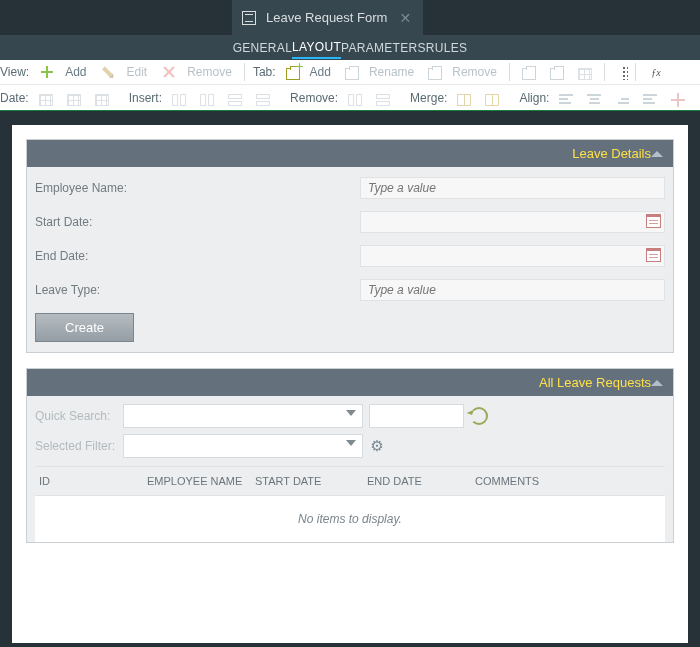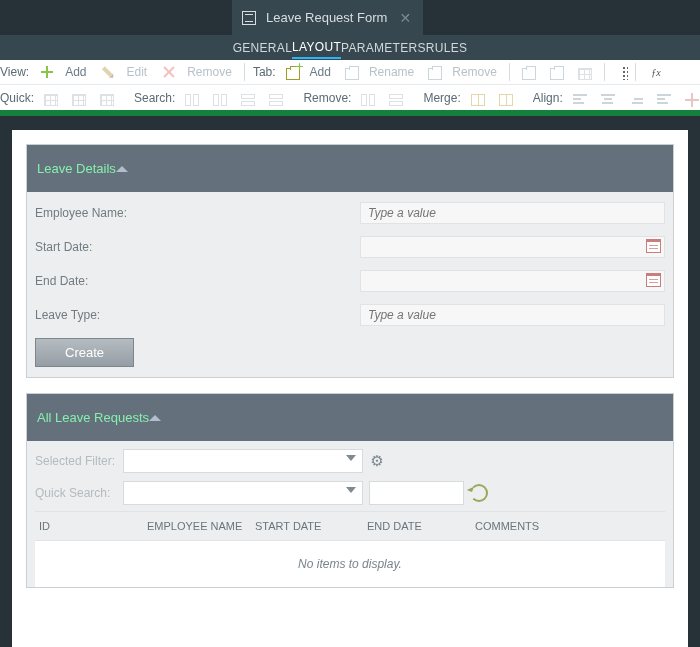--- a/index.html
+++ b/index.html
@@ -8,21 +8,21 @@
 .titlebar { height: 35px; background: #263238; display: flex; align-items: stretch; padding-left: 232px; }
 .tab { background: #37474F; display: flex; align-items: center; padding: 0 10px; color: #d9dde0; font-size: 13px; gap: 10px; }
 .tab-icon { width:14px; height:14px; border:1px solid #d9dde0; display:inline-block; position:relative; }
 .tab-icon::before { content:""; position:absolute; left:2px; right:2px; top:2px; bottom:2px; border-top:1px solid #d9dde0; border-bottom:1px solid #d9dde0; }
 .tab-close { width:16px; height:16px; display:flex; align-items:center; justify-content:center; color:#7a8a92; font-size:14px; cursor:pointer; }
 
 .navstrip { height:25px; background:#37474F; display:flex; align-items:center; justify-content:center; }
 .navstrip a { color:#cfd8dc; font-size:12px; letter-spacing:0.3px; cursor:pointer; padding:4px 0; }
 .navstrip a.active { color:#fff; border-bottom:2px solid #29B6F6; padding-bottom:3px; }
 
-.toolbar { background:#fff; border-bottom:6px solid #15803d; }
+.toolbar { background:#fff; border-bottom:1px solid #15803d; }
 .toolbar-row { height:25px; display:flex; align-items:center; padding:0 0 0 0; gap:6px; font-size:12px; color:#6b7c85; border-bottom:1px solid #e6eaec; }
 .toolbar-row:last-child { border-bottom:none; }
 .tb-label { color:#5a6b73; }
 .vr { width:1px; height:18px; background:#d6dcdf; margin:0 2px; }
 
 .tb-btn { display:flex; align-items:center; gap:10px; padding:0 4px; height:22px; cursor:pointer; color:#6b7c85; }
 .tb-btn.disabled { color:#b8c2c8; cursor:default; }
 .tb-btn.disabled .ic { opacity:0.45; }
 .ic { width:16px; height:16px; display:inline-block; position:relative; }
 .ic-plus::before, .ic-plus::after { content:""; position:absolute; background:#8BC34A; }
@@ -54,21 +54,21 @@
 .ic-merge { width:14px; height:12px; top:2px; border:1px solid #c4a646; position:relative;}
 .ic-merge::before{content:"";position:absolute;left:50%;top:0;bottom:0;border-left:1px solid #c4a646;}
 .ic-dist { width:14px; height:12px; top:2px; }
 .ic-dist::before{content:"";position:absolute;left:0;right:0;top:5px;height:2px;background:#d07f7f;}
 .ic-dist::after{content:"";position:absolute;left:0;right:0;top:5px;height:2px;background:#d07f7f;transform:rotate(90deg);}
 
 .stage { padding:14px 12px 14px 12px; }
 .page { background:#fff; padding:14px; height:518px; }
 
 .panel { border:1px solid #c9cfd3; margin-bottom:15px; background:#edeeef; }
-.panel-head { background:#64717d; color:#86efac; padding:16px 10px; font-size:13px; display:flex; justify-content:flex-start; align-items:center; }
+.panel-head { background:#64717d; color:#fde047; padding:6px 10px; font-size:13px; display:flex; justify-content:flex-end; align-items:center; }
 .panel-head .chev { color:#b0bfcb; }
 .panel-body { padding:10px 8px; }
 
 .frow { display:flex; align-items:flex-start; margin-bottom:12px; }
 .frow label { width:325px; color:#707b82; font-size:12px; padding-top:4px; }
 .finput { flex:1; }
 .finput input[type=text], .finput textarea, .sel {
   width:100%; background:#f7f7f7; border:1px solid #dfe3e5; padding:3px 7px; font-size:12px; color:#888; font-style:italic; font-family:inherit;
 }
 .finput .date-wrap { position:relative; }
@@ -156,32 +156,32 @@
     <span class="vr"></span>
     <div class="tb-btn">
         <span class="ic ic-grip"></span>
       </div>
     <span class="vr"></span>
     <div class="tb-btn">
         <span class="ic ic-fx">ƒx</span>
       </div>
   </div>
   <div class="toolbar-row">
-    <span class="tb-label">Quick:</span>
+    <span class="tb-label">Date:</span>
     <div class="tb-btn disabled">
         <span class="ic ic-grid"></span>
       </div>
     <div class="tb-btn disabled">
         <span class="ic ic-grid"></span>
       </div>
     <div class="tb-btn disabled">
         <span class="ic ic-grid"></span>
       </div>
     <span class="vr"></span>
-    <span class="tb-label">Search:</span>
+    <span class="tb-label">Insert:</span>
     <div class="tb-btn disabled">
         <span class="ic ic-cols">
           <span></span>
           <span></span>
         </span>
       </div>
     <div class="tb-btn disabled">
         <span class="ic ic-cols">
           <span></span>
           <span></span>
@@ -290,35 +290,35 @@
         <button class="btn-create">Create</button>
       </div>
     </div>
 
     <div class="panel">
       <div class="panel-head">
         <span>All Leave Requests</span>
         <span class="chev"></span>
       </div>
       <div class="panel-body" style="padding:8px 8px 0 8px">
-        <div class="filter-row">
-          <label>Selected Filter:</label>
-          <div class="sel" style="width:240px">
-              <span class="chev-down"></span>
-            </div>
-          <span class="gear">⚙</span>
-        </div>
         <div class="filter-row" style="margin-bottom:6px">
           <label>Quick Search:</label>
           <div class="sel" style="width:240px">
               <span class="chev-down"></span>
             </div>
           <input type="text" style="width: 95px; height: 24px; border: 1px solid rgb(214, 219, 221); padding: 0px 6px; background: rgb(255, 255, 255);">
           <span class="refresh"></span>
         </div>
+        <div class="filter-row">
+          <label>Selected Filter:</label>
+          <div class="sel" style="width:240px">
+              <span class="chev-down"></span>
+            </div>
+          <span class="gear">⚙</span>
+        </div>
         <div class="grid-head">
           <div class="c-id">ID</div>
           <div class="c-emp">EMPLOYEE NAME</div>
           <div class="c-st">START DATE</div>
           <div class="c-en">END DATE</div>
           <div class="c-cm">COMMENTS</div>
         </div>
         <div class="grid-empty">No items to display.</div>
       </div>
     </div>

